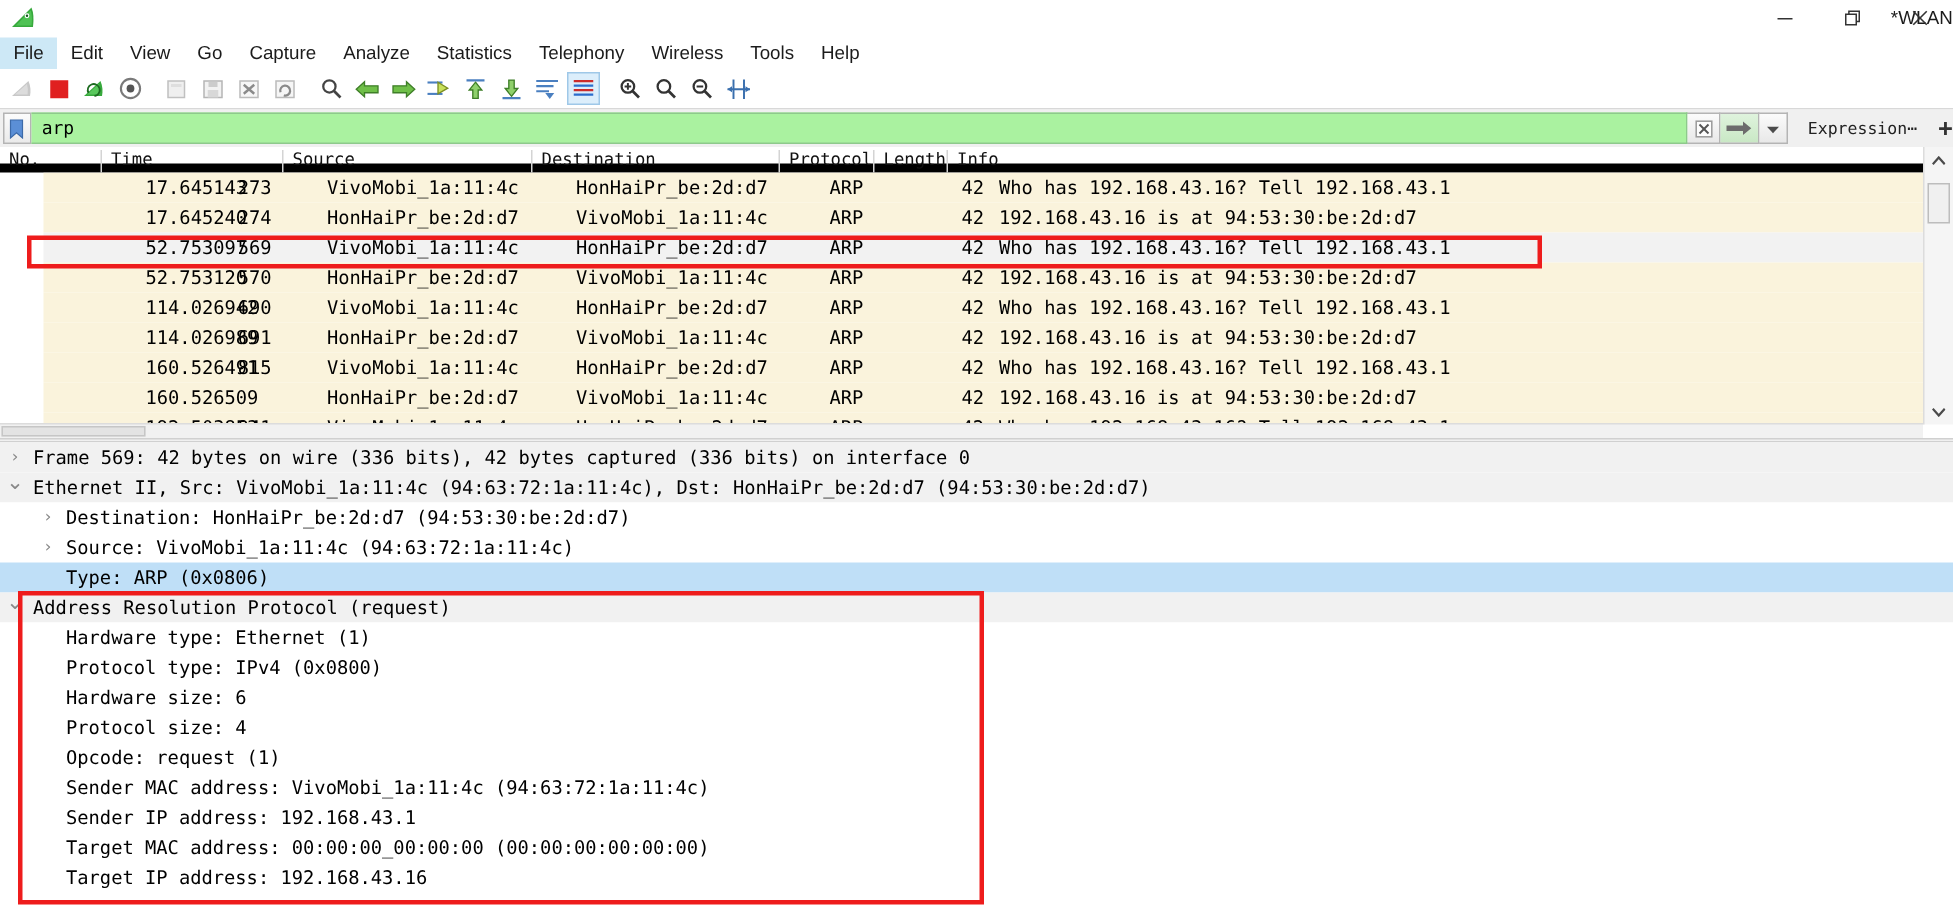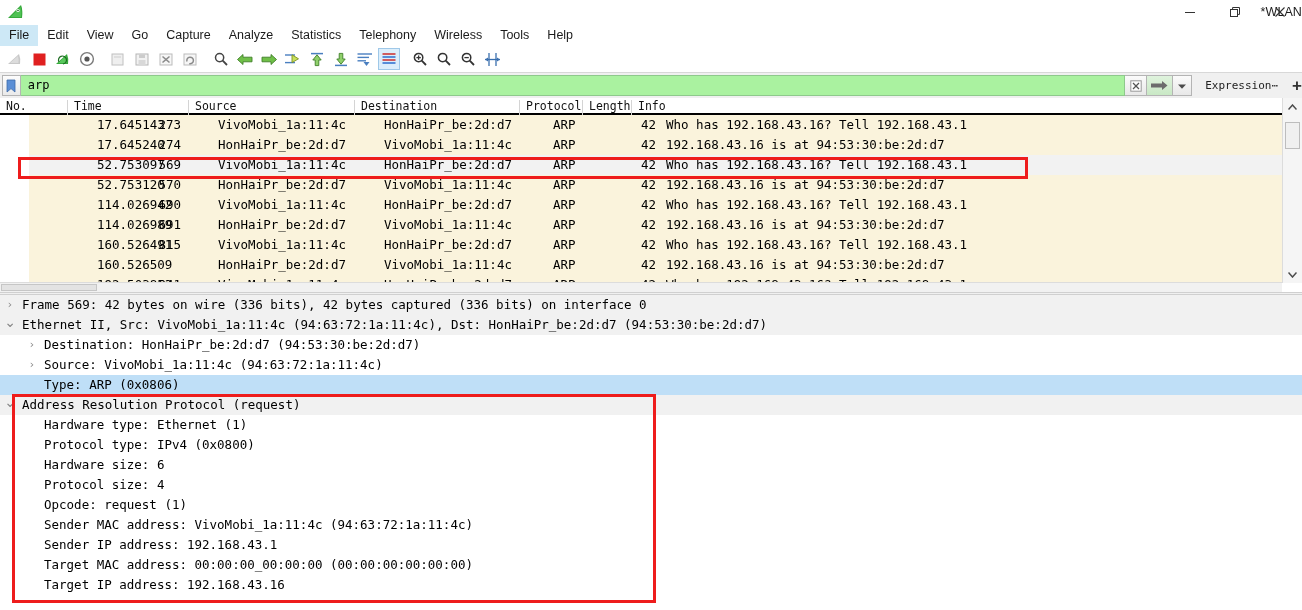--- a/index.html
+++ b/index.html
@@ -101,21 +101,21 @@
     font-family: "Liberation Sans", sans-serif; line-height: 14px;
   }
 
   
   .pktpane {
     position: absolute; left: 0; top: 98px; width: 1302px; height: 194px;
     background: #ffffff;
   }
   .colhdr {
     position: absolute; left: 0; top: 0; width: 1282px; height: 17px;
-    background: #ffffff; border-bottom: 2px solid #000000;
+    background: #ffffff; border-bottom: 6px solid #000000;
     font-family: "DejaVu Sans Mono", monospace; font-size: 11.5px; color: #111;
   }
   .colhdr span {
     position: absolute; top: 2px;
     border-right: 1px solid #d4d4d4; height: 15px; line-height: 13px;
   }
   .rows {
     position: absolute; left: 0; top: 17px; width: 1282px; height: 177px;
     overflow: hidden;
     padding-left: 29px;

